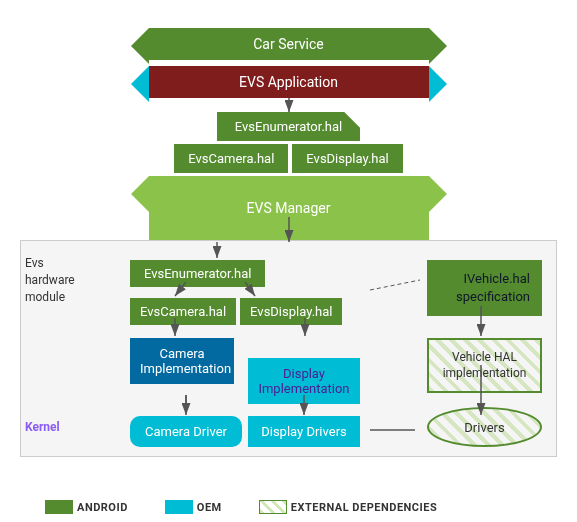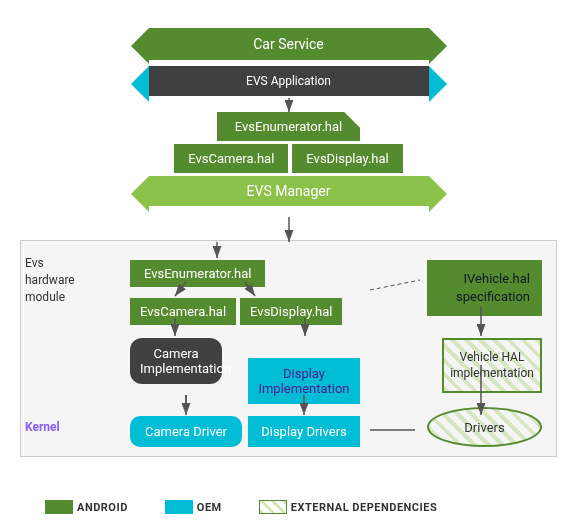--- a/index.html
+++ b/index.html
@@ -48,26 +48,26 @@
       left: -18px;
       top: 0;
       width: 0;
       height: 0;
       border-top: 18px solid transparent;
       border-bottom: 18px solid transparent;
       border-right: 18px solid #558b2f;
     }
 
     .evs-app-bar {
-      background: #404040;
+      background: #7f1d1d;
       color: #fff;
       text-align: center;
       padding: 8px 20px;
       width: 280px;
-      font-size: 12px;
+      font-size: 14px;
       font-weight: 400;
       position: relative;
     }
     .evs-app-bar::after {
       content: '';
       position: absolute;
       right: -18px;
       top: 0;
       width: 0;
       height: 0;
@@ -83,21 +83,21 @@
       width: 0;
       height: 0;
       border-top: 18px solid transparent;
       border-bottom: 18px solid transparent;
       border-right: 18px solid #00bcd4;
     }
 
     .evs-manager-bar {
       background: #8bc34a;
       color: #fff;
-      padding: 7px 40px;
+      padding: 24px 40px;
       font-size: 14px;
       width: 280px;
       text-align: center;
       position: relative;
     }
     .evs-manager-bar::after {
       content: '';
       position: absolute;
       right: -18px;
       top: 0;
@@ -173,27 +173,26 @@
       color: #fff;
       padding: 6px 10px;
       font-size: 13px;
     }
 
     
     .camera-impl {
       position: absolute;
       top: 338px;
       left: 130px;
-      background: #404040;
+      background: #0369a1;
       color: #fff;
       padding: 8px 10px;
       font-size: 13px;
       text-align: center;
-      width: 92px;
-      border-radius: 12px;
+      width: 104px;
     }
 
     
     .display-impl {
       position: absolute;
       top: 338px;
       left: 248px;
       background: #00bcd4;
       color: #4c1d95;
       padding: 8px 10px;
@@ -215,21 +214,21 @@
       text-align: right;
       width: 115px;
       line-height: 1.4;
     }
 
     
     .vehicle-hal-box {
       position: absolute;
       top: 338px;
       right: 35px;
-      width: 100px;
+      width: 115px;
       height: 55px;
       border: 2px solid #558b2f;
       background: repeating-linear-gradient(
         45deg,
         rgba(139, 195, 74, 0.3),
         rgba(139, 195, 74, 0.3) 4px,
         transparent 4px,
         transparent 10px
       );
       color: #333;

